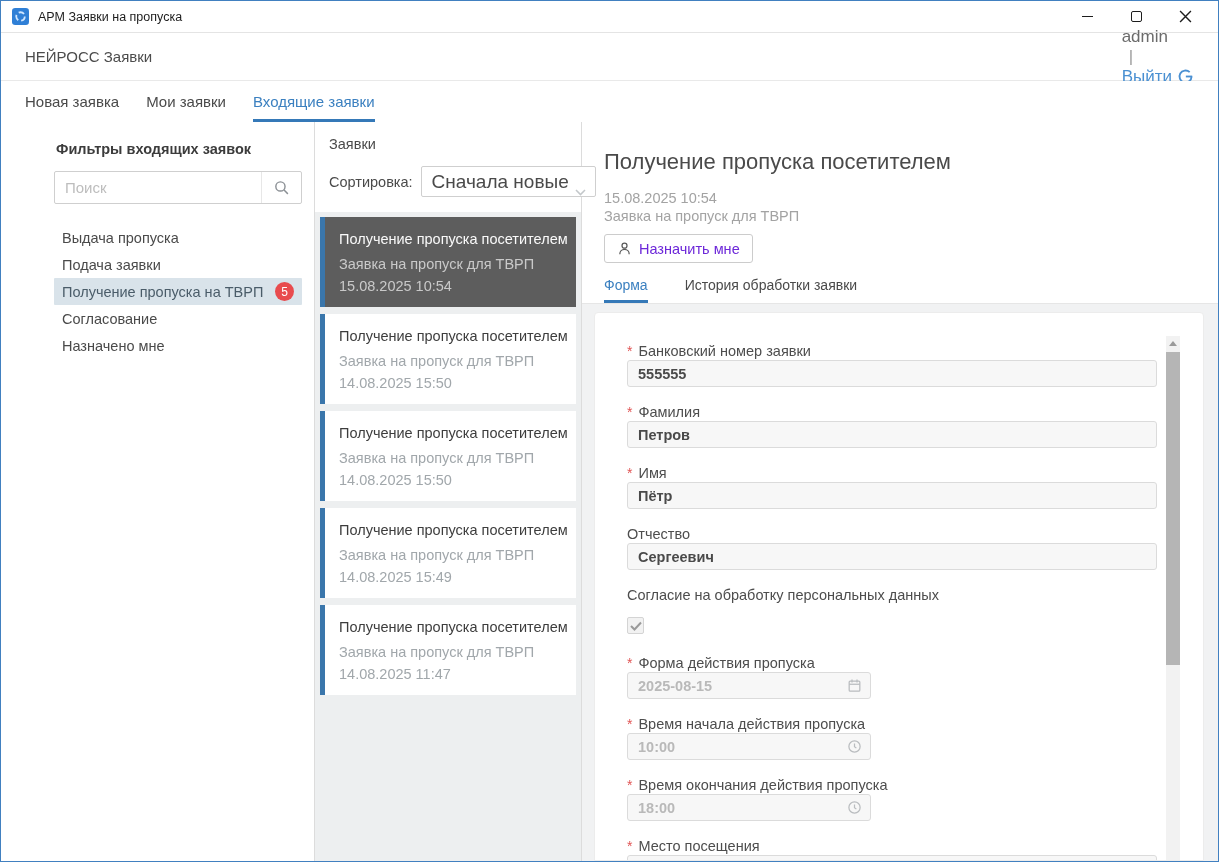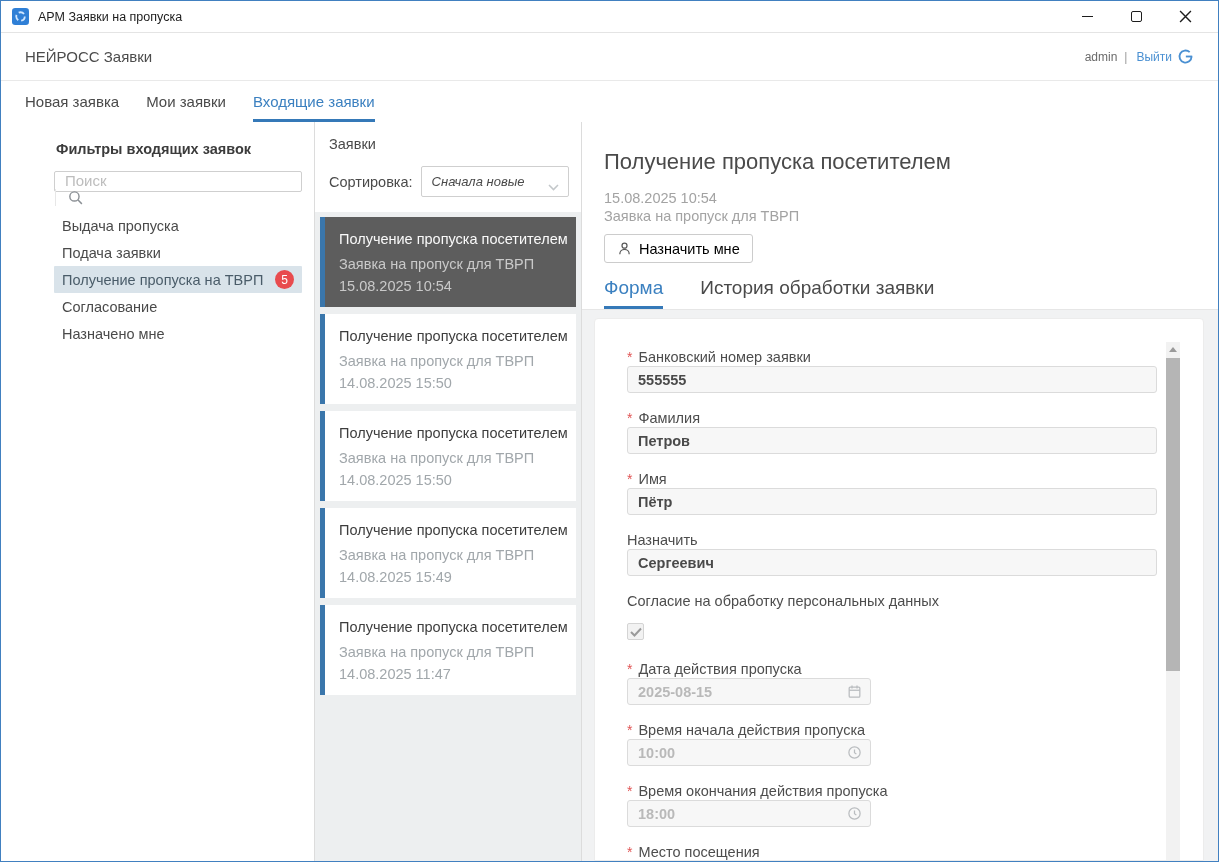--- a/index.html
+++ b/index.html
@@ -15,77 +15,77 @@
   .app-icon{ width:17px; height:17px; margin-right:9px; flex:0 0 auto;}
   .titlebar-text{ font-size:12.5px; color:#1d1d1d; }
   .win-controls{ margin-left:auto; display:flex; align-items:center; gap:27px; padding-right:12px;}
   .win-btn{ width:22px; height:22px; display:flex; align-items:center; justify-content:center; cursor:default;}
   .min-glyph{ width:11px; height:1.4px; background:#1d1d1d; display:block;}
   .max-glyph{ width:11px; height:11px; border:1.4px solid #1d1d1d; border-radius:2px; display:block;}
   
   .app-header{ height:48px; flex:0 0 auto; display:flex; align-items:center;
     padding:0 24px; border-bottom:1px solid #e9e9e9; background:#fff;}
   .brand{ font-size:15px; color:#4c4c4c; }
-  .user-area{ margin-left:auto; display:flex; align-items:center; font-size:12px;}
+  .user-area{ margin-left:auto; display:flex; font-size:17px;flex-direction:column;}
   .user-name{ color:#6b6b6b; }
   .user-sep{ color:#9c9c9c; margin:0 9px 0 7px; }
   .logout-link{ color:#4a90d2; display:flex; align-items:center; gap:5px; cursor:pointer; text-decoration:none;}
   
   .main-tabs{ height:41px; flex:0 0 auto; display:flex; gap:27px; padding:0 24px; background:#fff;}
   .main-tab{ font-size:15px; color:#4a4a4a; display:flex; align-items:center;
     border-bottom:3px solid transparent; padding-top:2px; cursor:pointer;}
   .main-tab.active{ color:#3b80c0; border-bottom-color:#3579b8; }
   
   .content{ flex:1; display:flex; min-height:0;padding-left:41px; }
   
   .sidebar{ width:273px; flex:0 0 auto; border-right:1px solid #dcdcdc; background:#fff; padding:12px;}
   .sidebar-title{ font-size:14.5px; font-weight:bold; color:#3c3c3c; margin:7px 0 14px 2px;}
-  .search-box{ display:flex; height:21px; border:1px solid #cfcfcf; border-radius:2px; background:#fff; align-items:stretch;flex-direction:column;}
+  .search-box{ display:flex; height:33px; border:1px solid #cfcfcf; border-radius:2px; background:#fff; align-items:stretch;}
   .search-box input{ flex:1; border:0; outline:none; padding:0 10px; font-size:15px; color:#4a4a4a;
     font-family:"Liberation Sans",sans-serif; background:transparent; min-width:0;}
   .search-box input::placeholder{ color:#bdbdbd; }
   .search-btn{ width:40px; display:flex; align-items:center; justify-content:center;
     border-left:1px solid #e7e7e7; cursor:pointer;}
   .filter-list{ margin-top:20px; }
   .filter-item{ height:27px; display:flex; align-items:center; padding:0 8px; font-size:14.5px;
     color:#4a4a4a; cursor:pointer; border-radius:1px;}
   .filter-item .flabel{ flex:1; white-space:nowrap; overflow:hidden; }
   .filter-item.selected{ background:#d9e3ea; color:#4a5c69; }
   .badge{ min-width:19px; height:19px; border-radius:10px; background:#e84b4e; color:#fff;
     font-size:12px; display:flex; align-items:center; justify-content:center; padding:0 5px; margin-left:8px;}
   
   .mid-col{ width:267px; flex:0 0 auto; border-right:1px solid #dcdcdc; background:#edeff0;
     display:flex; flex-direction:column; min-height:0;}
   .mid-header{ background:#fff; padding:14px 12px 15px 14px; flex:0 0 auto;}
   .mid-title{ font-size:14.5px; color:#4a4a4a; margin-bottom:14px;}
   .sort-row{ display:flex; align-items:center; }
   .sort-label{ font-size:14.5px; color:#4a4a4a; margin-right:8px; white-space:nowrap;}
   .sort-select{ position:relative; flex:1; height:31px; border:1px solid #cfcfcf; border-radius:2px;
-    background:#fff; display:flex; align-items:center; padding:0 26px 0 10px; font-size:13px;
-    color:#4a4a4a; cursor:pointer; white-space:nowrap;font-style:italic;}
+    background:#fff; display:flex; align-items:center; padding:0 26px 0 10px; font-size:19px;
+    color:#4a4a4a; cursor:pointer; white-space:nowrap;}
   .sort-select .chev{ position:absolute; right:9px; top:12px; }
   .request-list{ padding:5px 5px 5px 5px; display:flex; flex-direction:column; gap:7px; overflow:hidden;}
   .req-card{ background:#fff; border-left:5px solid #3a76ab; padding:13px 10px 12px 14px; cursor:pointer;}
   .req-title{ font-size:14.5px; color:#3d3d3d; line-height:18px; white-space:nowrap;}
   .req-sub{ font-size:14.5px; color:#a1a7ab; margin-top:8px; line-height:17px; white-space:nowrap;}
   .req-date{ font-size:14.5px; color:#a1a7ab; margin-top:5px; line-height:17px;}
   .req-card.selected{ background:#5d5d5d; }
   .req-card.selected .req-title{ color:#fafafa; }
   .req-card.selected .req-sub, .req-card.selected .req-date{ color:#c9c9c9; }
   
   .detail{ flex:1; display:flex; flex-direction:column; min-width:0; background:#f1f2f3;}
   .detail-header{ background:#fff; border-bottom:1px solid #e6e6e6; padding:27px 24px 0 22px; flex:0 0 auto;}
   .detail-title{ font-size:22px; color:#4a4a4a; font-weight:400; line-height:26px;}
   .detail-date{ font-size:14.5px; color:#a3a3a3; margin-top:14px; line-height:18px;}
   .detail-sub{ font-size:14.5px; color:#a3a3a3; margin-top:0px; line-height:18px;}
   .assign-btn{ margin-top:9px; display:inline-flex; align-items:center; gap:7px; height:29px;
     padding:0 12px; border:1px solid #cccccc; border-radius:3px; background:#fff; font-size:14.5px;
-    color:#000000; cursor:pointer; font-family:"Liberation Sans",sans-serif;}
+    color:#6d28d9; cursor:pointer; font-family:"Liberation Sans",sans-serif;}
   .detail-tabs{ margin-top:14px; display:flex; gap:37px; }
-  .detail-tab{ font-size:19px; color:#4a4a4a; padding-bottom:7px; border-bottom:3px solid transparent; cursor:pointer;}
+  .detail-tab{ font-size:14px; color:#4a4a4a; padding-bottom:7px; border-bottom:3px solid transparent; cursor:pointer;}
   .detail-tab.active{ color:#3b80c0; border-bottom-color:#3579b8; }
   .form-section{ flex:1; min-height:0; padding:8px 0 0 12px; }
   .form-card{ position:relative; width:610px; height:100%; background:#fff;
     border:1px solid #ececec; border-radius:4px 4px 0 0; overflow:hidden; padding:30px 0 0 32px;}
   .f-label{ font-size:14.5px; color:#4d4d4d; line-height:17px; display:flex; align-items:baseline;}
   .req-star{ color:#e05353; margin-right:6px; font-size:14px; }
   .input-wrap{ position:relative; width:530px; margin-bottom:17px; }
   .input-wrap.narrow{ width:244px; }
   .input-wrap input{ width:100%; height:27px; background:#f7f7f7; border:1px solid #dbdbdb;
     border-radius:3px; padding:0 30px 0 10px; font-size:14.5px; color:#4a4a4a;
@@ -258,36 +258,36 @@
                 <span class="req-star">*</span>
                 <span>Фамилия</span>
               </div>
               <div class="input-wrap plain"><input type="text" readonly="" value="Петров" style=""></div>
               <div class="f-label">
                 <span class="req-star">*</span>
                 <span>Имя</span>
               </div>
               <div class="input-wrap plain"><input type="text" readonly="" value="Пётр" style=""></div>
               <div class="f-label">
-                <span>Назначить</span>
+                <span>Отчество</span>
               </div>
               <div class="input-wrap plain"><input type="text" readonly="" value="Сергеевич" style=""></div>
               <div class="f-label">
                 <span>Согласие на обработку персональных данных</span>
               </div>
               <div class="checkbox-block">
                 <div class="checkbox checked">
                   <svg width="12" height="10" viewBox="0 0 12 10" fill="none">
                     <path d="M1 5 l3.5 3.5 L11 1.5" stroke="#9a9a9a" stroke-width="2"></path>
                   </svg>
                 </div>
               </div>
               <div class="f-label">
                 <span class="req-star">*</span>
-                <span>Дата действия пропуска</span>
+                <span>Форма действия пропуска</span>
               </div>
               <div class="input-wrap narrow disabled"><input type="text" disabled="" readonly="" value="2025-08-15" style=""><svg class="field-icon" width="15" height="15" viewBox="0 0 24 24" fill="none" stroke="#b9bcbf" stroke-width="2">
                   <rect x="3.5" y="5" width="17" height="16" rx="1.5"></rect>
                   <line x1="8" y1="2.5" x2="8" y2="7"></line>
                   <line x1="16" y1="2.5" x2="16" y2="7"></line>
                   <line x1="3.5" y1="10" x2="20.5" y2="10"></line>
                 </svg></div>
               <div class="f-label">
                 <span class="req-star">*</span>
                 <span>Время начала действия пропуска</span>

